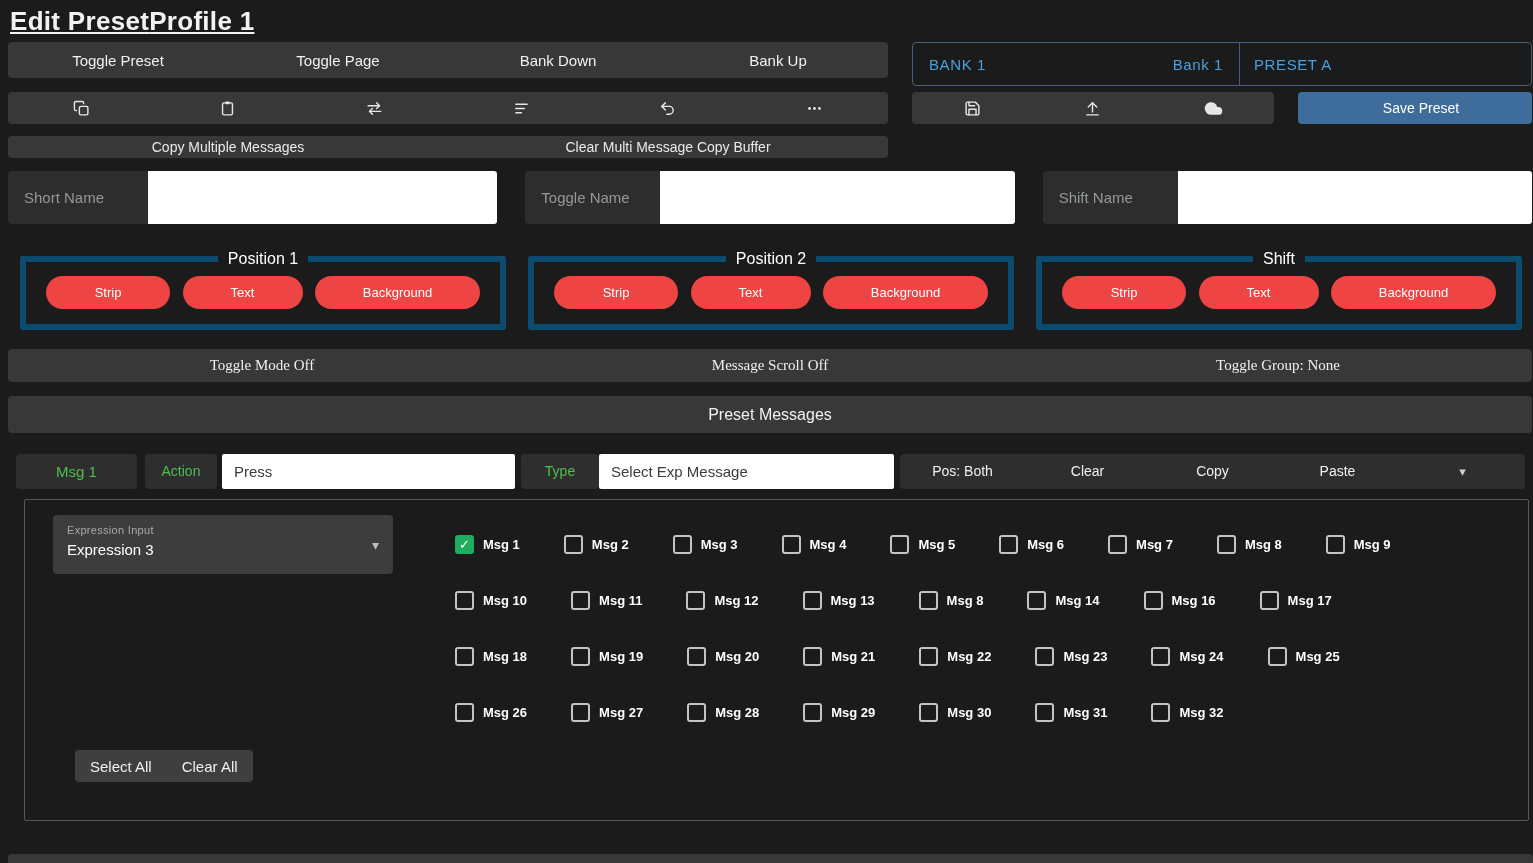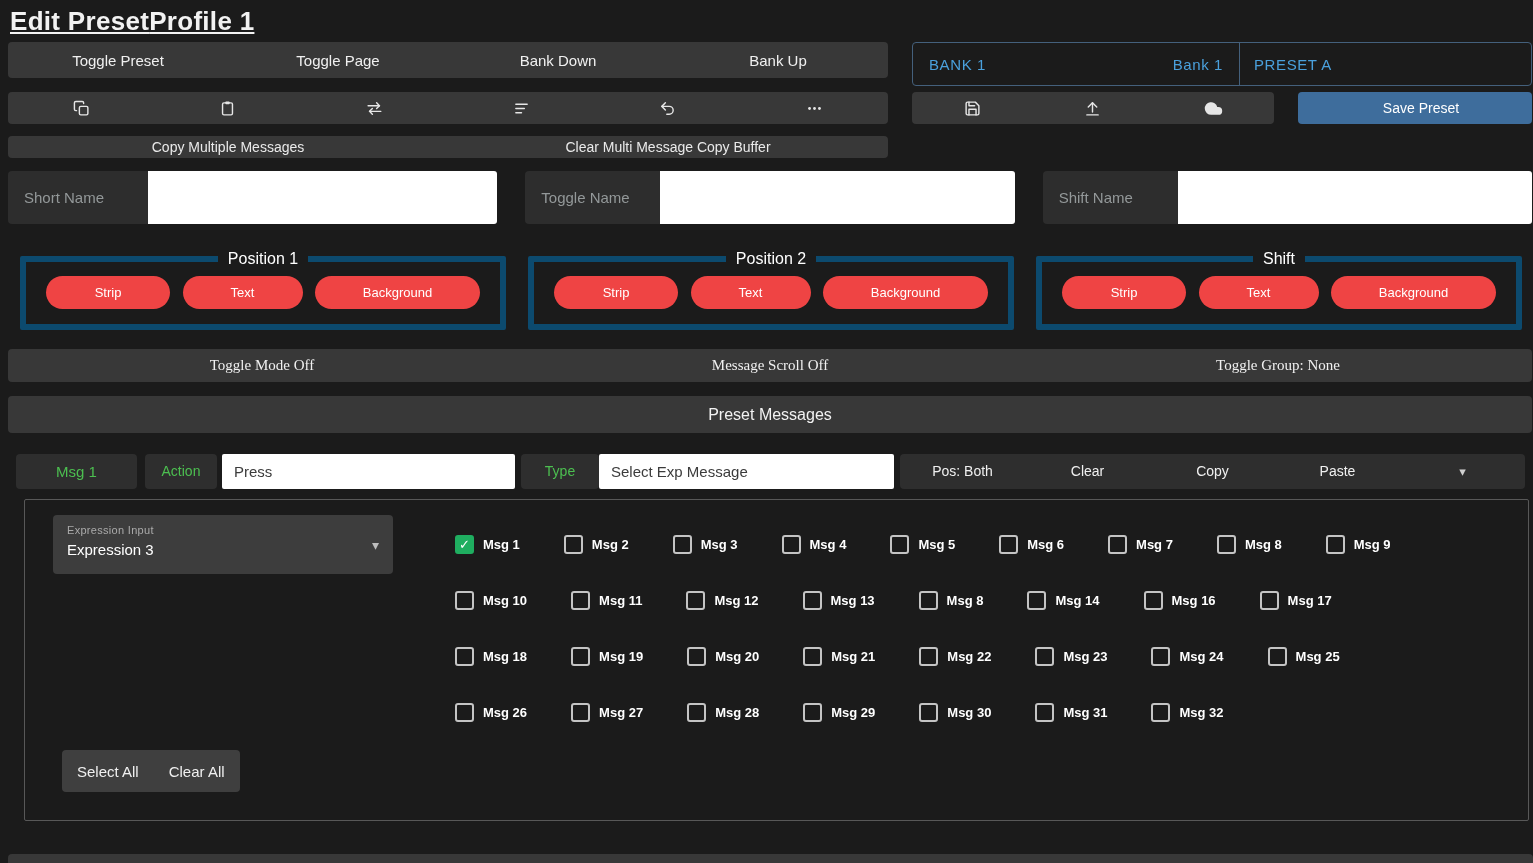--- a/index.html
+++ b/index.html
@@ -116,21 +116,21 @@
   .cb-row { display: flex; gap: 44px; margin-bottom: 37px; }
   .cb-item { display: flex; align-items: center; cursor: pointer; }
   .cb-box {
     width: 19px; height: 19px; border: 2px solid #c4c4c4; border-radius: 3px;
     display: flex; align-items: center; justify-content: center;
     font-size: 13px; color: #fff; line-height: 1;
   }
   .cb-box.checked { background: var(--checkbox-checked, #1fae60); border-color: var(--checkbox-checked, #1fae60); }
   .cb-label { margin-left: 9px; font-size: 13px; font-weight: bold; color: #fff; }
 
-  .panel-btns { position: absolute; left: 37px; top: 250px; height: 42px; display: flex; background: #3f3f3f; border-radius: 4px; overflow: hidden; }
+  .panel-btns { position: absolute; left: 50px; top: 250px; height: 32px; display: flex; background: #3f3f3f; border-radius: 4px; overflow: hidden; }
   .panel-btns button { background: none; border: none; color: #f0f0f0; font-size: 15px; padding: 0 15px; }
 
   .bottom-strip { position: absolute; left: 8px; right: 0; bottom: 0; height: 9px; background: #383838; border-radius: 4px 4px 0 0; }
 </style>
 </head>
 <body>
 
 <div class="page">
 
   <div class="header">

